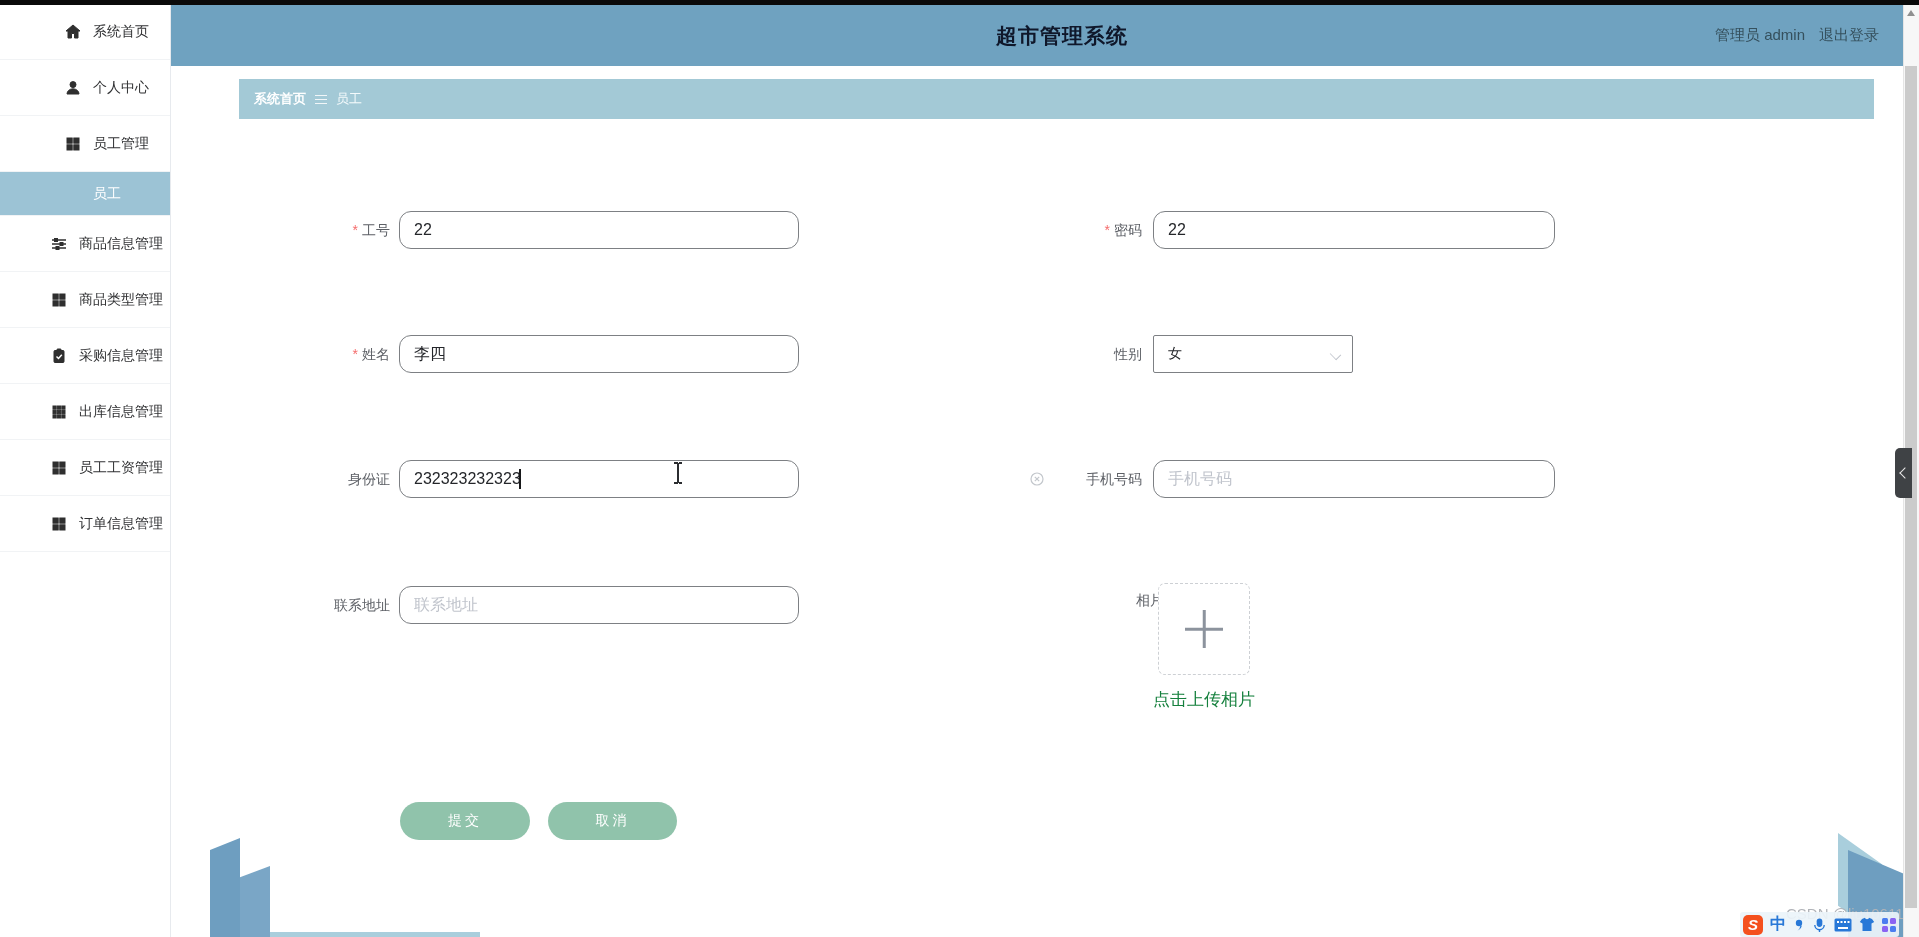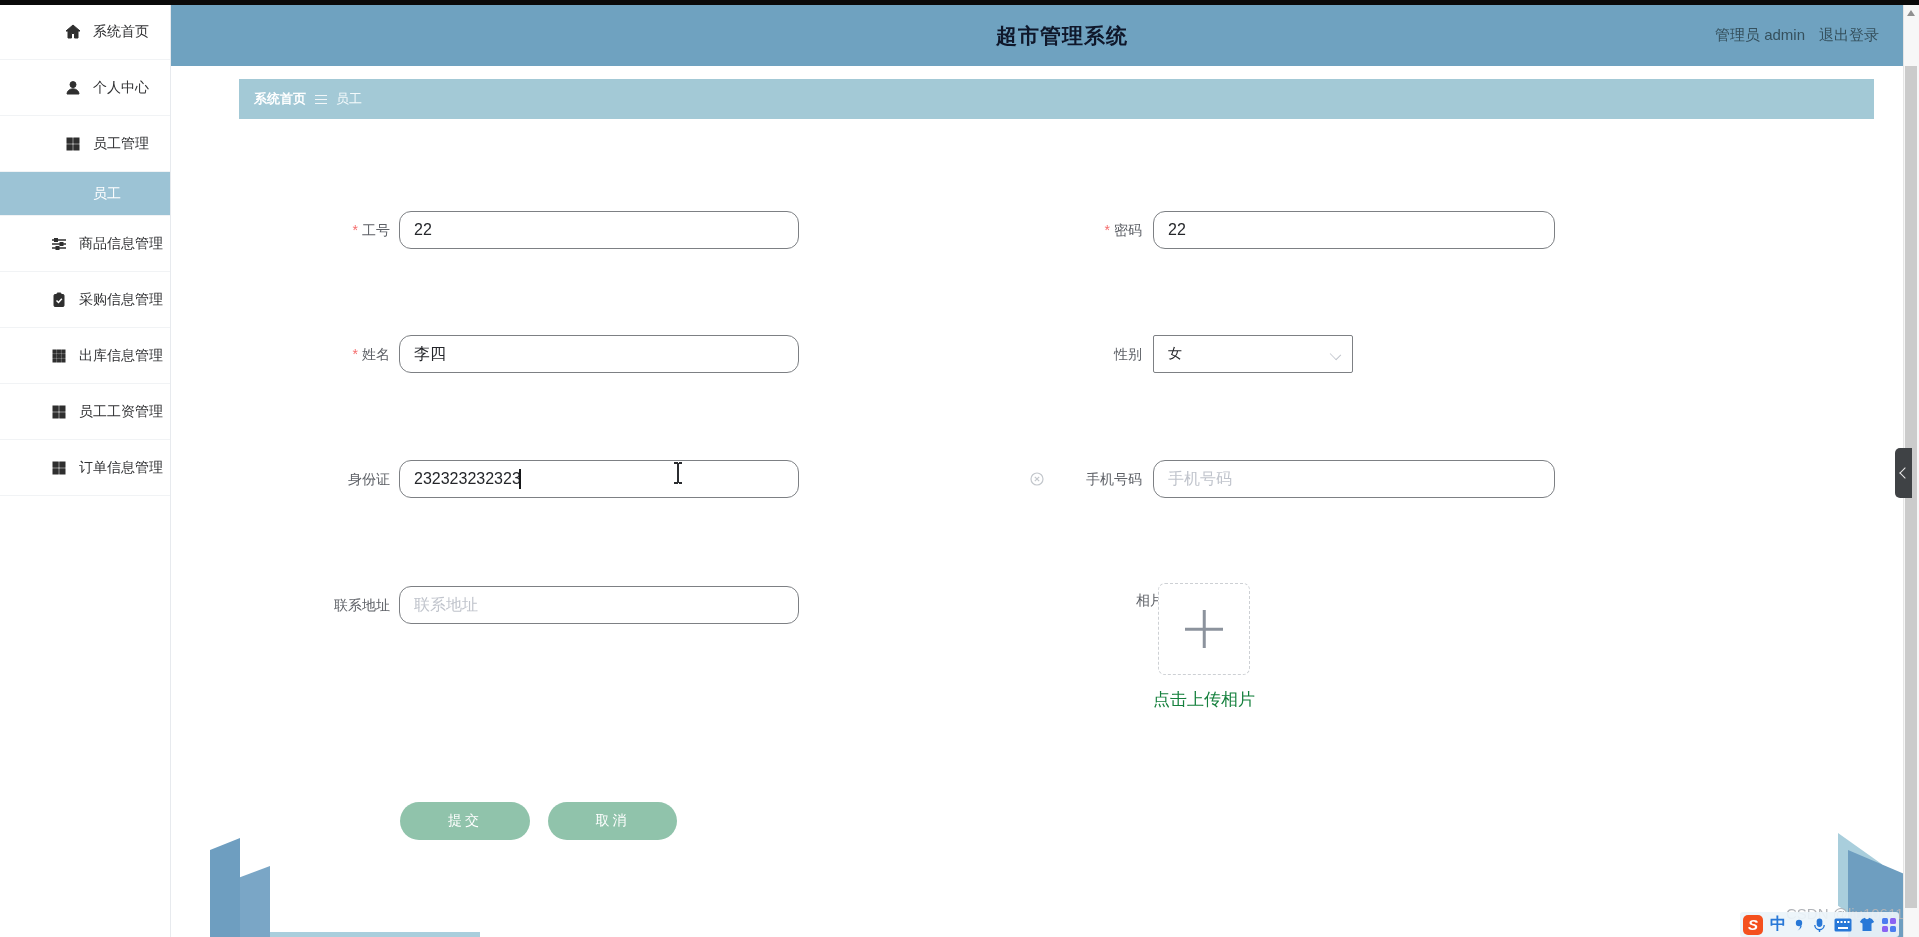--- a/index.html
+++ b/index.html
@@ -145,20 +145,29 @@
       <span>员工</span>
     </div>
     <div class="sb-item">
       <svg class="ic" viewBox="0 0 16 16">
           <path d="M1 4 H15 M1 8 H15 M1 12 H15" stroke-width="1.3" fill="none"></path>
           <rect x="3.5" y="2.5" width="3" height="3"></rect>
           <rect x="9" y="6.5" width="3" height="3"></rect>
           <rect x="5" y="10.5" width="3" height="3"></rect>
         </svg>
       <span>商品信息管理</span>
+    </div>
+    <div class="sb-item">
+      <svg class="ic" viewBox="0 0 16 16">
+          <rect x="2" y="2" width="5.2" height="5.2"></rect>
+          <rect x="8.8" y="2" width="5.2" height="5.2"></rect>
+          <rect x="2" y="8.8" width="5.2" height="5.2"></rect>
+          <rect x="8.8" y="8.8" width="5.2" height="5.2"></rect>
+        </svg>
+      <span>商品类型管理</span>
     </div>
     <div class="sb-item">
       <svg class="ic" viewBox="0 0 16 16">
           <rect x="3" y="2.5" width="10" height="12" rx="1"></rect>
           <rect x="6" y="1" width="4" height="2.5" rx="0.5"></rect>
           <path d="M5.5 8.5 L7.5 10.5 L10.8 6.8" stroke="#fff" stroke-width="1.5" fill="none"></path>
         </svg>
       <span>采购信息管理</span>
     </div>
     <div class="sb-item">

